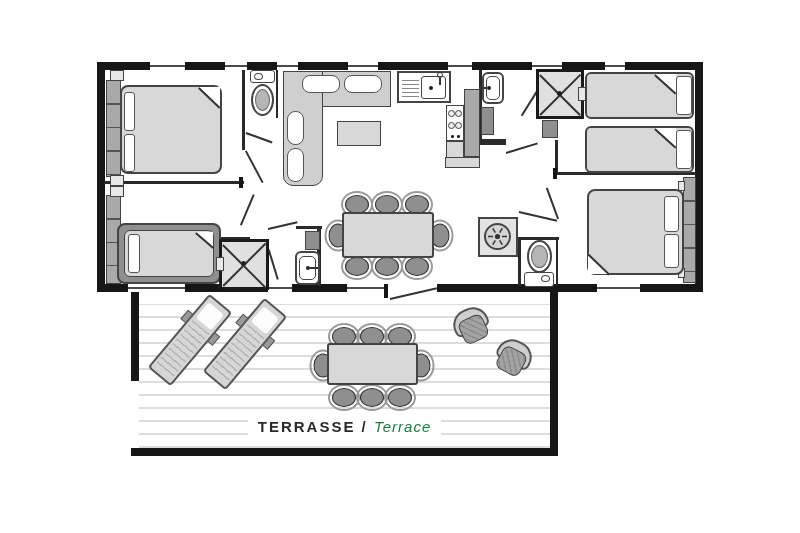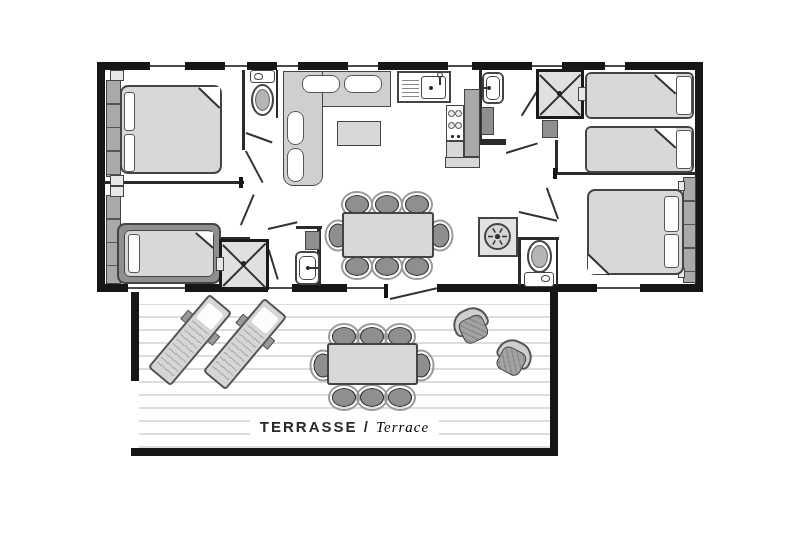--- a/index.html
+++ b/index.html
@@ -37,21 +37,21 @@
            border:2px solid #555;border-radius:16px 16px 6px 6px;background:#cfcfcf;}
   .ac-seat{position:absolute;left:5px;top:9px;width:26px;height:25px;box-sizing:border-box;
            border:1.5px solid #444;border-radius:7px;
            background:#a2a2a2;background-image:repeating-linear-gradient(50deg,transparent 0 3.5px,#8c8c8c 3.5px 5px);}
   .deck{position:absolute;left:139px;top:292px;width:411px;height:156px;
         background:repeating-linear-gradient(180deg,#fff 0 11.5px,#ddd 11.5px 13px);}
   .burner{position:absolute;width:7px;height:7px;border:1px solid #444;border-radius:50%;background:#eee;box-sizing:border-box;}
   #terr-label{position:absolute;left:139px;top:416px;width:411px;text-align:center;}
   #terr-label .pill{display:inline-block;background:#fff;padding:2px 10px;font-size:15px;}
   #terr-label .b{font-weight:bold;color:#2a2a2a;letter-spacing:2px;}
-  #terr-label .i{font-style:italic;color:#000000;letter-spacing:1px;font-family:Liberation Serif, serif;}
+  #terr-label .i{font-style:italic;color:#15803d;letter-spacing:1px;}
 </style>
 </head>
 <body>
 
 <div id="plan">
 
   <div class="deck"></div>
 
   <div class="w" style="left:97px;top:62px;width:53px;height:8px"></div>
   <div class="w" style="left:185px;top:62px;width:40px;height:8px"></div>

